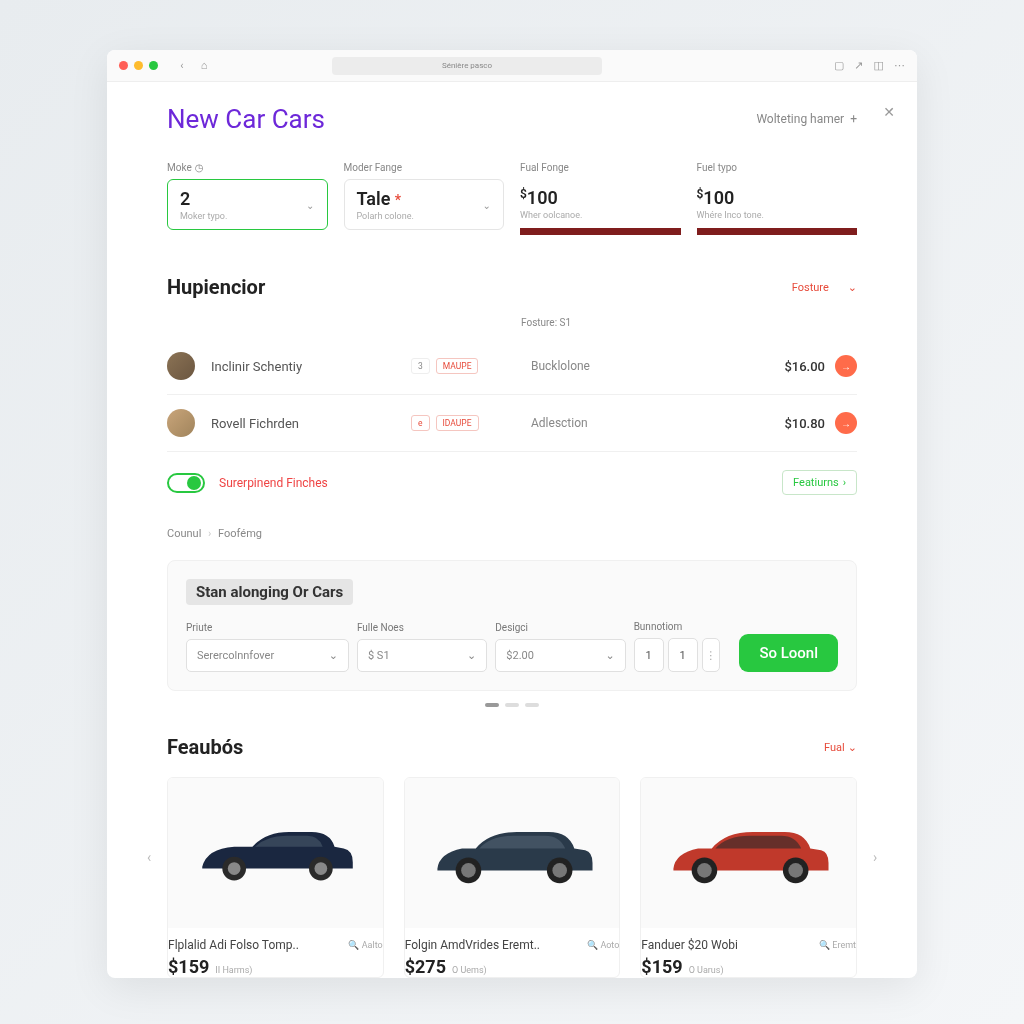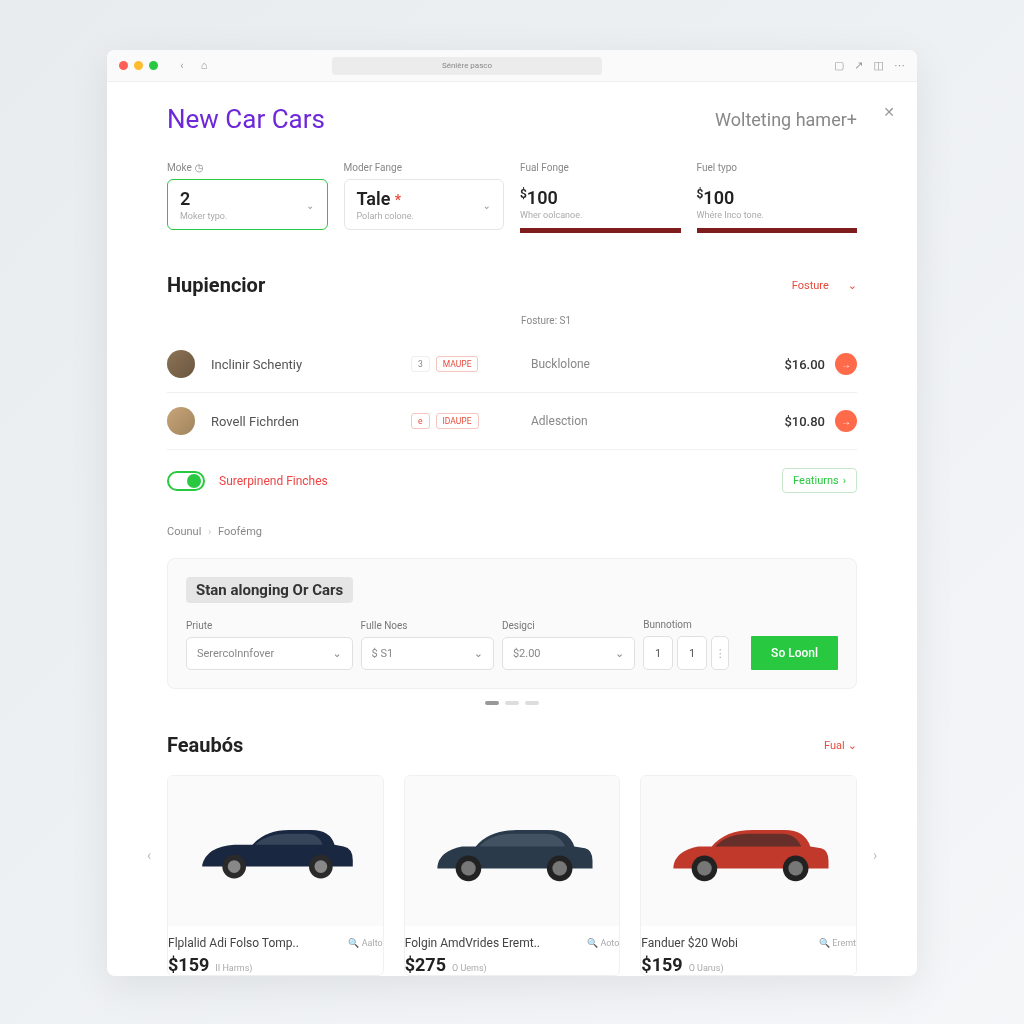--- a/index.html
+++ b/index.html
@@ -10,27 +10,27 @@
 .dot{width:9px;height:9px;border-radius:50%}
 .dot.r{background:#ff5f57}.dot.y{background:#febc2e}.dot.g{background:#28c840}
 .tb-nav{display:flex;gap:6px;margin-left:8px}
 .tb-btn{width:16px;height:16px;display:flex;align-items:center;justify-content:center;color:#999;font-size:11px;cursor:pointer}
 .urlbar{flex:1;max-width:270px;height:18px;background:#ececec;border-radius:4px;margin:0 auto;display:flex;align-items:center;justify-content:center;font-size:8px;color:#888}
 .tb-right{display:flex;gap:10px;margin-left:auto;color:#999;font-size:11px}
 .content{padding:22px 60px 0 60px;position:relative}
 .close-x{position:absolute;top:22px;right:22px;font-size:14px;color:#999;cursor:pointer}
 .header-row{display:flex;justify-content:space-between;align-items:center;margin-bottom:28px}
 .page-title{font-size:26px;font-weight:400;color:#6d28d9}
-.wolting{font-size:18px;color:#888;display:flex;align-items:center;}
+.wolting{font-size:12px;color:#888;display:flex;align-items:center;gap:6px}
 .filters{display:flex;gap:16px;margin-bottom:40px}
 .filter{flex:1}
 .f-label{font-size:10px;color:#888;margin-bottom:6px;display:flex;align-items:center;gap:3px}
 .f-box{border:1px solid #e5e5e5;border-radius:6px;padding:8px 12px;position:relative}
 .f-box.active{border-color:#28c840}
-.f-box.plain{border:none;border-bottom:5px solid #7f1d1d;border-radius:0;padding:8px 0}
+.f-box.plain{border:none;border-bottom:7px solid #7f1d1d;border-radius:0;padding:8px 0}
 .f-val{font-size:18px;font-weight:600;color:#222}
 .f-val .dollar{font-size:12px;vertical-align:top}
 .f-val .star{color:#e74c3c;font-size:14px}
 .f-hint{font-size:9px;color:#aaa;margin-top:2px}
 .f-chev{position:absolute;right:12px;top:50%;transform:translateY(-50%);color:#999;font-size:10px}
 .section-head{display:flex;justify-content:space-between;align-items:center;margin-bottom:18px}
 .section-title{font-size:20px;font-weight:700;color:#222}
 .feature-link{font-size:11px;color:#e74c3c;display:flex;align-items:center;gap:19px;cursor:pointer}
 .sub-label{font-size:10px;color:#888;margin-bottom:10px;margin-left:354px}
 .list-row{display:flex;align-items:center;padding:14px 0;border-bottom:1px solid #f0f0f0}
@@ -51,21 +51,21 @@
 .breadcrumb{font-size:11px;color:#888;margin:14px 0 20px 0}
 .breadcrumb .sep{margin:0 4px;color:#ccc}
 .panel{background:#fafafa;border:1px solid #f0f0f0;border-radius:8px;padding:18px;margin-bottom:12px}
 .panel-title{font-size:15px;font-weight:700;color:#333;background:#e5e5e5;display:inline-block;padding:4px 10px;border-radius:4px;margin-bottom:16px}
 .panel-filters{display:flex;gap:8px;align-items:flex-end}
 .pf{flex:1}
 .pf-label{font-size:10px;color:#777;margin-bottom:6px}
 .pf-box{border:1px solid #e0e0e0;border-radius:5px;padding:9px 10px;font-size:11px;color:#888;background:#fff;display:flex;justify-content:space-between;align-items:center}
 .stepper{display:flex;gap:4px}
 .step-box{width:30px;height:34px;border:1px solid #e0e0e0;border-radius:5px;background:#fff;display:flex;align-items:center;justify-content:center;font-size:11px;color:#555}
-.submit{background:#28c840;color:#fff;border:none;padding:10px 20px;border-radius:1px;font-size:12px;font-weight:500;cursor:pointer}
+.submit{background:#28c840;color:#fff;border:none;padding:10px 20px;border-radius:9px;font-size:15px;font-weight:500;cursor:pointer}
 .pager{display:flex;justify-content:center;gap:6px;margin-bottom:28px}
 .pdot{width:14px;height:4px;background:#ddd;border-radius:2px}
 .pdot.on{background:#999}
 .feat-head{display:flex;justify-content:space-between;align-items:center;margin-bottom:18px}
 .feat-title{font-size:20px;font-weight:700;color:#222}
 .fuel-link{font-size:11px;color:#e74c3c;display:flex;align-items:center;gap:3px;cursor:pointer}
 .carousel{position:relative;display:flex;gap:20px}
 .car-nav{position:absolute;top:40%;transform:translateY(-50%);width:20px;height:20px;display:flex;align-items:center;justify-content:center;color:#bbb;font-size:14px;cursor:pointer;background:transparent}
 .car-nav.l{left:-28px}.car-nav.r{right:-28px}
 .card{flex:1;border:1px solid #f0f0f0;border-radius:6px;overflow:hidden}

